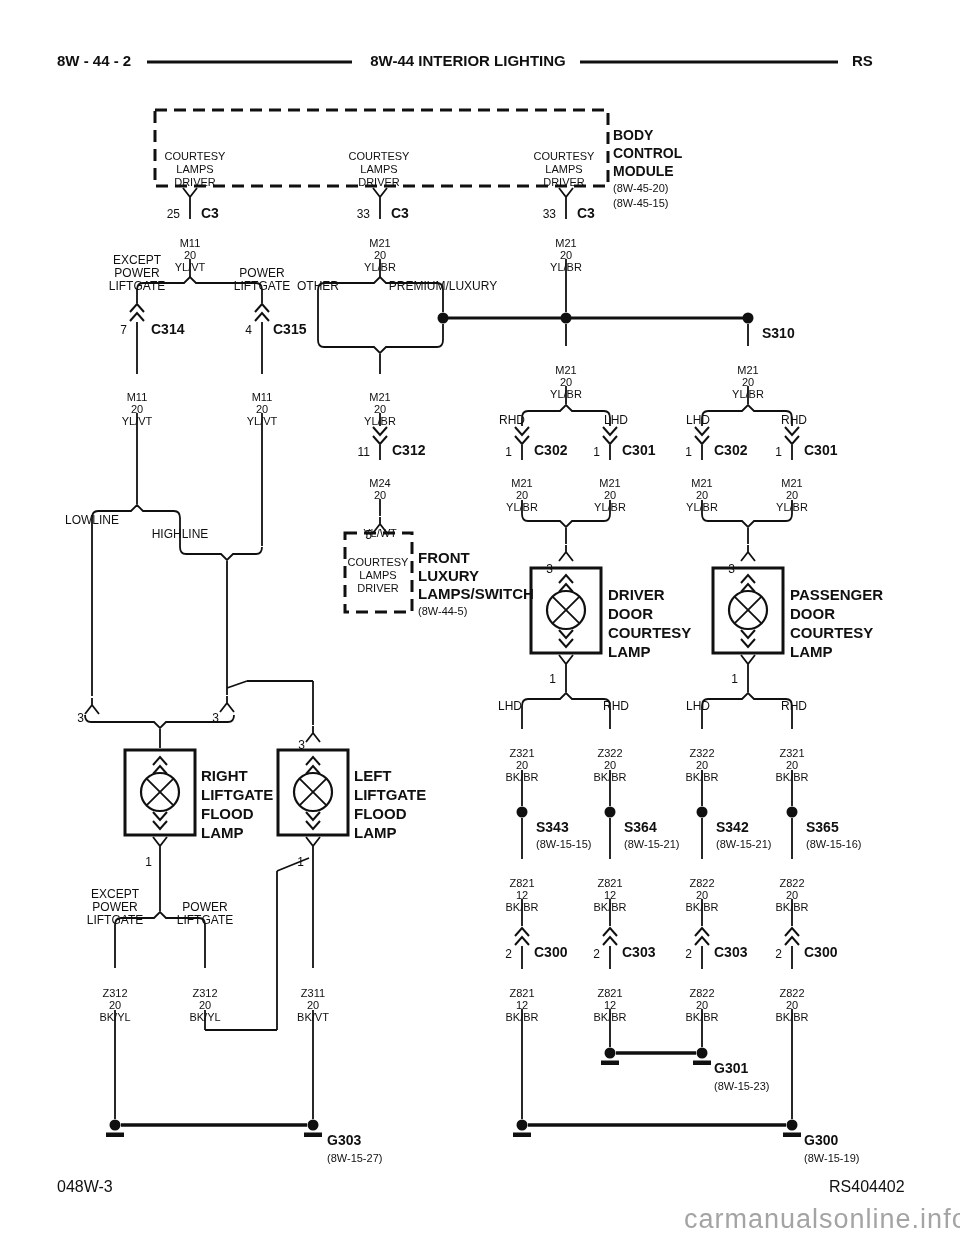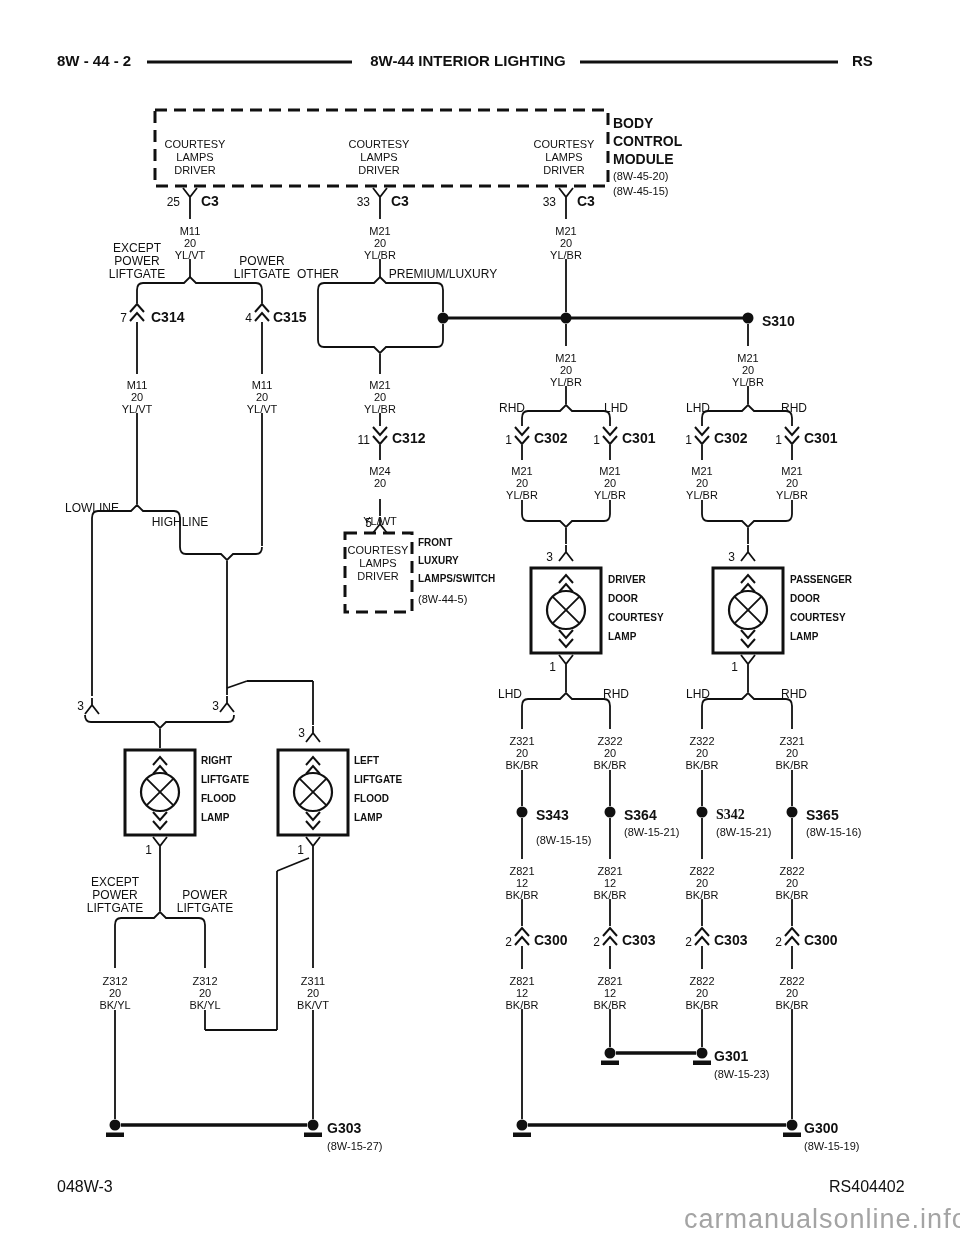--- a/index.html
+++ b/index.html
@@ -8,21 +8,21 @@
   .abs{position:absolute;white-space:nowrap;}
   .hdr{font-size:15px;font-weight:bold;}
   .ftr{font-size:16px;}
   .watermark{font-size:27px;color:#a4a4a4;letter-spacing:1px;}
   
   .wl{font-size:11px;transform:translateX(-50%);}          
   .drv{font-size:11px;transform:translateX(-50%);}         
   .br{font-size:12px;transform:translateX(-50%);}          
   .pin{font-size:12px;transform:translateX(-100%);}        
   .cn{font-size:14px;font-weight:bold;}                    
-  .comp{font-size:10px;font-weight:bold;text-align:right;}                  
+  .comp{font-size:15px;font-weight:bold;text-align:right;}                  
   .ref{font-size:11px;}                                    
   .bcm{font-size:14px;font-weight:bold;}
   svg{position:absolute;left:0;top:0;}
 </style>
 </head>
 <body>
 
 <div class="page">
 
   <div class="abs hdr" style="left:57px;top:52px">8W - 44 - 2</div>
@@ -189,21 +189,21 @@
       <circle cx="748" cy="610" r="19" fill="none" stroke="#101010" stroke-width="2.2"></circle>
       <path d="M734.567,596.567 L761.433,623.433 M761.433,596.567 L734.567,623.433" fill="none" stroke="#101010" stroke-width="1.8"></path>
       <rect x="125" y="750" width="70" height="85" fill="none" stroke="#101010" stroke-width="3"></rect>
       <rect x="278" y="750" width="70" height="85" fill="none" stroke="#101010" stroke-width="3"></rect>
       <rect x="531" y="568" width="70" height="85" fill="none" stroke="#101010" stroke-width="3"></rect>
       <rect x="713" y="568" width="70" height="85" fill="none" stroke="#101010" stroke-width="3"></rect>
       <rect x="155" y="110" width="453" height="76" fill="none" stroke="#101010" stroke-width="3" stroke-dasharray="12,7"></rect>
       <rect x="345" y="533" width="67" height="79" fill="none" stroke="#101010" stroke-width="3" stroke-dasharray="12,7"></rect>
     </svg>
 
-  <div id="labels" style="position:absolute;left:0;top:4px;width:960px;height:982px">
+  <div id="labels" style="position:absolute;left:0;top:16px;width:960px;height:982px">
       <div class="abs bcm" style="left: 613px; top: 111px;">BODY</div>
       <div class="abs bcm" style="left: 613px; top: 129px;">CONTROL</div>
       <div class="abs bcm" style="left: 613px; top: 147px;">MODULE</div>
       <div class="abs ref" style="left: 613px; top: 166px;">(8W-45-20)</div>
       <div class="abs ref" style="left: 613px; top: 181px;">(8W-45-15)</div>
       <div class="abs drv" style="left: 195px; top: 134px;">COURTESY</div>
       <div class="abs drv" style="left: 195px; top: 147px;">LAMPS</div>
       <div class="abs drv" style="left: 195px; top: 160px;">DRIVER</div>
       <div class="abs drv" style="left: 379px; top: 134px;">COURTESY</div>
       <div class="abs drv" style="left: 379px; top: 147px;">LAMPS</div>
@@ -263,24 +263,24 @@
       <div class="abs comp" style="left: 790px; top: 589px;">DOOR</div>
       <div class="abs comp" style="left: 790px; top: 608px;">COURTESY</div>
       <div class="abs comp" style="left: 790px; top: 627px;">LAMP</div>
       <div class="abs pin" style="left: 556px; top: 656px;">1</div>
       <div class="abs pin" style="left: 738px; top: 656px;">1</div>
       <div class="abs br" style="left: 510px; top: 683px;">LHD</div>
       <div class="abs br" style="left: 616px; top: 683px;">RHD</div>
       <div class="abs br" style="left: 698px; top: 683px;">LHD</div>
       <div class="abs br" style="left: 794px; top: 683px;">RHD</div>
       <div class="abs cn" style="left: 536px; top: 803px;">S343</div>
-      <div class="abs ref" style="left: 536px; top: 822px; margin-top: 8px;">(8W-15-15)</div>
+      <div class="abs ref" style="left: 536px; top: 822px;">(8W-15-15)</div>
       <div class="abs cn" style="left: 624px; top: 803px;">S364</div>
       <div class="abs ref" style="left: 624px; top: 822px;">(8W-15-21)</div>
-      <div class="abs cn" style="left: 716px; top: 803px; font-family: Liberation Serif, serif;">S342</div>
+      <div class="abs cn" style="left: 716px; top: 803px;">S342</div>
       <div class="abs ref" style="left: 716px; top: 822px;">(8W-15-21)</div>
       <div class="abs cn" style="left: 806px; top: 803px;">S365</div>
       <div class="abs ref" style="left: 806px; top: 822px;">(8W-15-16)</div>
       <div class="abs pin" style="left: 512px; top: 931px;">2</div>
       <div class="abs cn" style="left: 534px; top: 928px;">C300</div>
       <div class="abs pin" style="left: 600px; top: 931px;">2</div>
       <div class="abs cn" style="left: 622px; top: 928px;">C303</div>
       <div class="abs pin" style="left: 692px; top: 931px;">2</div>
       <div class="abs cn" style="left: 714px; top: 928px;">C303</div>
       <div class="abs pin" style="left: 782px; top: 931px;">2</div>

